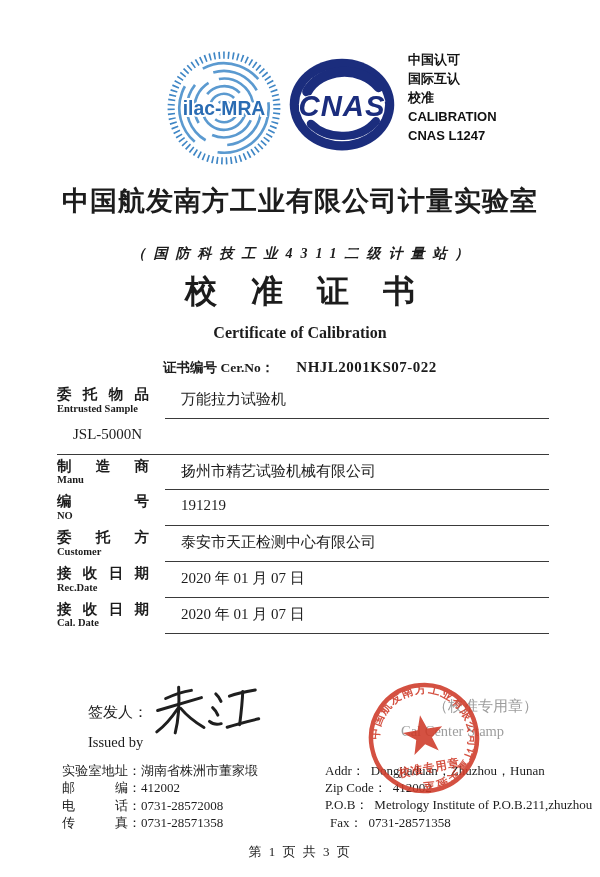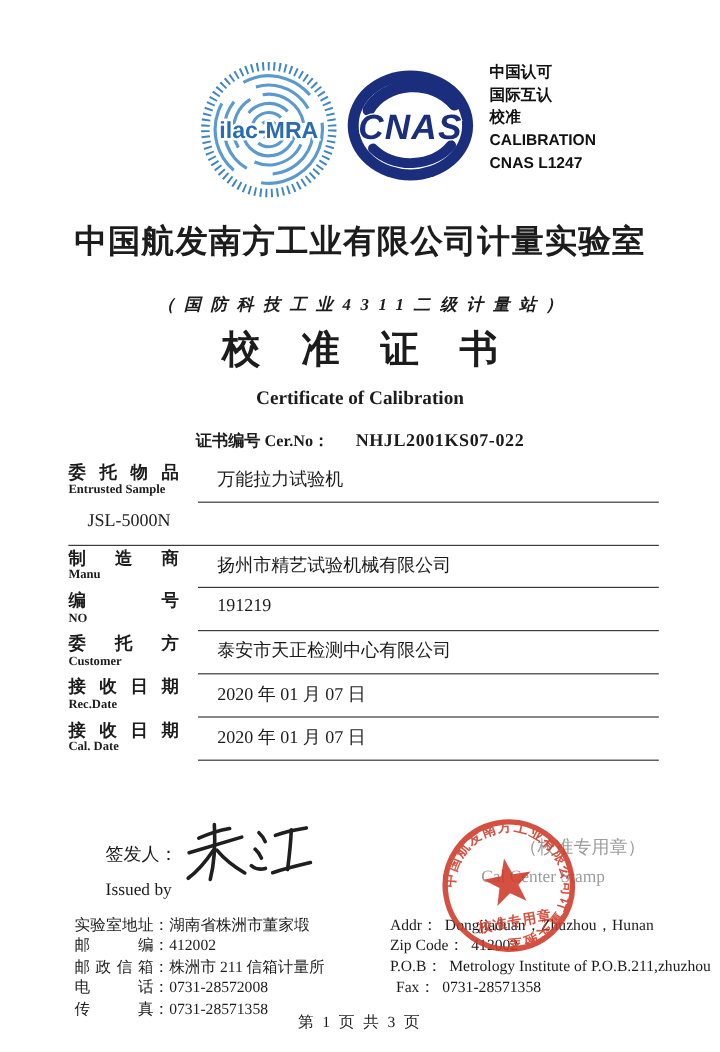--- a/index.html
+++ b/index.html
@@ -170,21 +170,20 @@
     <path transform="translate(60,58)" d="M0,-21 L4.94,-6.8 L19.97,-6.49 L7.99,2.6 L12.34,16.99 L0,8.4 L-12.34,16.99 L-7.99,2.6 L-19.97,-6.49 L-4.94,-6.8 Z" fill="#cf3a28"></path>
     <text font-size="11.5" font-weight="bold" letter-spacing="1.2" fill="#cf3a28" font-family="Liberation Sans, sans-serif">
       <textPath href="#ringp" startOffset="6">中国航发南方工业有限公司计量实验室</textPath>
     </text>
     <text x="60" y="94" text-anchor="middle" font-size="11.5" font-weight="bold" letter-spacing="1" fill="#cf3a28" font-family="Liberation Sans, sans-serif">校准专用章</text>
   </svg>
 
   <div class="abs foot-left">
     <div><span class="flabel">实验室地址</span><span>：</span><span>湖南省株洲市董家塅</span></div>
     <div><span class="flabel">邮编</span><span>：</span><span>412002</span></div>
-    <div><span class="flabel">邮政信箱</span><span>：</span><span>株洲市 211 信箱计量所</span></div>
     <div><span class="flabel">电话</span><span>：</span><span>0731-28572008</span></div>
     <div><span class="flabel">传真</span><span>：</span><span>0731-28571358</span></div>
   </div>
 
   <div class="abs foot-right">
     <div><span class="rlabel">Addr：</span><span>Dongjiaduan，Zhuzhou，Hunan</span></div>
     <div><span class="rlabel">Zip Code：</span><span>412002</span></div>
     <div><span class="rlabel">P.O.B：</span><span>Metrology Institute of P.O.B.211,zhuzhou</span></div>
     <div class="indent"><span class="rlabel">Fax：</span><span>0731-28571358</span></div>
   </div>

